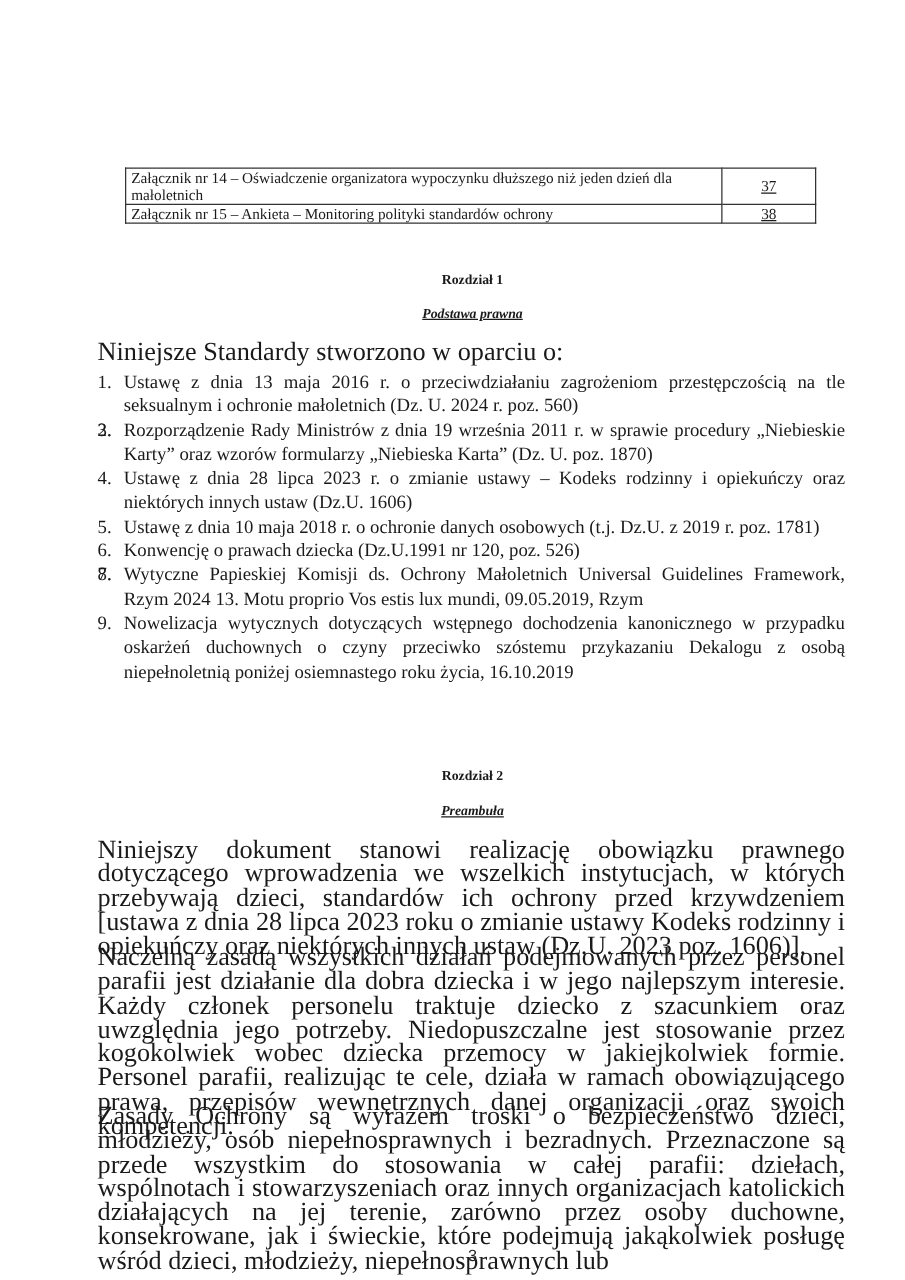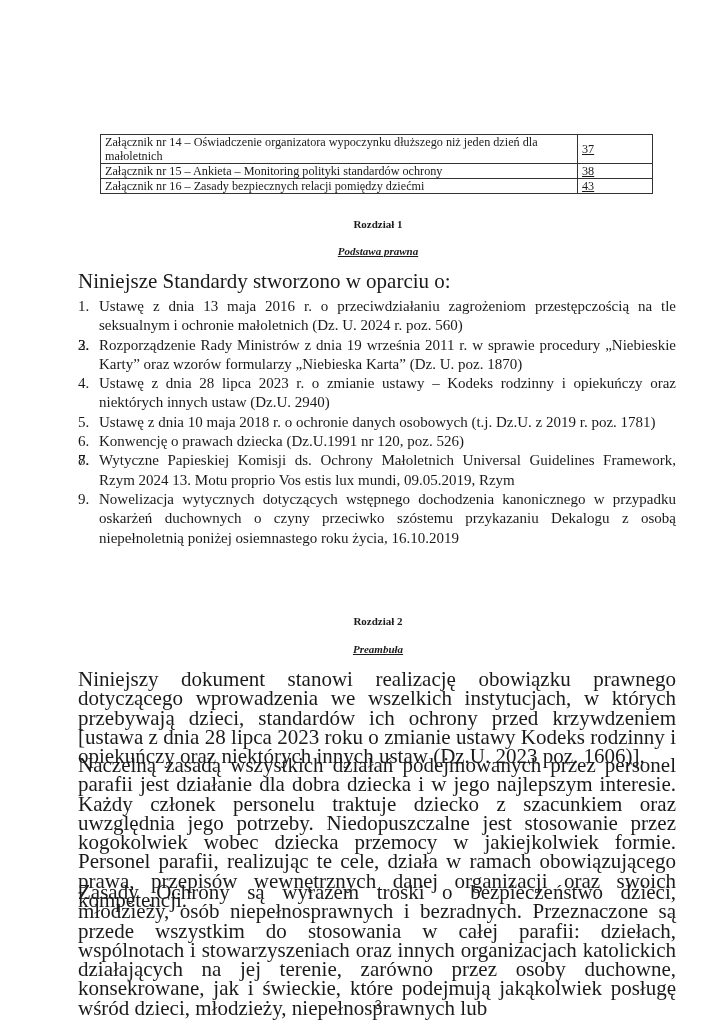--- a/index.html
+++ b/index.html
@@ -4,21 +4,21 @@
 <style>
   html, body { margin: 0; padding: 0; background: #ffffff; }
   body { width: 724px; height: 1024px; position: relative; overflow: hidden;
          font-family: "Liberation Serif", serif; color: #1a1a1a; }
   .page { position: absolute; left: 16px; top: 0; width: 724px; height: 1024px; margin-top: 48px; }
 
   table.toc { position: absolute; left: 84px; top: 86px; width: 553px;
               border-collapse: collapse; font-size: 12.2px; line-height: 14px; }
   table.toc td { border: 1px solid #333; padding: 0 4px; vertical-align: middle; }
   table.toc td.title { width: 468px; }
-  table.toc td.page-no { text-align: left; text-decoration: underline; }
+  table.toc td.page-no { text-align: center; text-decoration: underline; }
 
   .heading { position: absolute; left: 0; width: 724px; text-align: center;
              font-weight: bold; font-size: 11px; }
   .heading.u span { text-decoration: underline; font-style: italic; }
 
   .para { position: absolute; left: 62px; width: 598px; font-size: 21px;
           line-height: 19.3px; text-align: justify; margin: 0; }
 
   ol.legal { position: absolute; left: 62px; top: 249px; width: 598px; margin: 0; padding: 0;
              list-style: none; font-size: 15px; line-height: 19.3px; }
@@ -36,38 +36,34 @@
   <table class="toc">
     <tbody>
       <tr style="height:28px;">
         <td class="title">Załącznik nr 14 – Oświadczenie organizatora wypoczynku dłuższego niż jeden dzień dla małoletnich</td>
         <td class="page-no">37</td>
       </tr>
       <tr style="height:15px;">
         <td class="title">Załącznik nr 15 – Ankieta – Monitoring polityki standardów ochrony</td>
         <td class="page-no">38</td>
       </tr>
-      <tr style="height:15px;">
-        <td class="title">Załącznik nr 16 – Zasady bezpiecznych relacji pomiędzy dziećmi</td>
-        <td class="page-no">43</td>
-      </tr>
     </tbody>
   </table>
 
   <div class="heading" style="top:170px;">Rozdział 1</div>
   <div class="heading u" style="top:197px;">
     <span>Podstawa prawna</span>
   </div>
   <p class="para" style="top:224px;">Niniejsze Standardy stworzono w oparciu o:</p>
 
   <ol class="legal">
     <li><span class="num">1.</span><span>Ustawę z dnia 13 maja 2016 r. o przeciwdziałaniu zagrożeniom przestępczością na tle seksualnym i ochronie małoletnich (Dz. U. 2024 r. poz. 560)</span></li>
     <li><span class="num">2.</span></li>
     <li><span class="num">3.</span><span>Rozporządzenie Rady Ministrów z dnia 19 września 2011 r. w sprawie procedury „Niebieskie Karty” oraz wzorów formularzy „Niebieska Karta” (Dz. U. poz. 1870)</span></li>
-    <li><span class="num">4.</span><span>Ustawę z dnia 28 lipca 2023 r. o zmianie ustawy – Kodeks rodzinny i opiekuńczy oraz niektórych innych ustaw (Dz.U. 2940)</span></li>
+    <li><span class="num">4.</span><span>Ustawę z dnia 28 lipca 2023 r. o zmianie ustawy – Kodeks rodzinny i opiekuńczy oraz niektórych innych ustaw (Dz.U. 1606)</span></li>
     <li><span class="num">5.</span><span>Ustawę z dnia 10 maja 2018 r. o ochronie danych osobowych (t.j. Dz.U. z 2019 r. poz. 1781)</span></li>
     <li><span class="num">6.</span><span>Konwencję o prawach dziecka (Dz.U.1991 nr 120, poz. 526)</span></li>
     <li><span class="num">7.</span></li>
     <li><span class="num">8.</span><span>Wytyczne Papieskiej Komisji ds. Ochrony Małoletnich Universal Guidelines Framework, Rzym 2024 13. Motu proprio Vos estis lux mundi, 09.05.2019, Rzym</span></li>
     <li><span class="num">9.</span><span>Nowelizacja wytycznych dotyczących wstępnego dochodzenia kanonicznego w przypadku oskarżeń duchownych o czyny przeciwko szóstemu przykazaniu Dekalogu z osobą niepełnoletnią poniżej osiemnastego roku życia, 16.10.2019</span></li>
   </ol>
 
   <div class="heading" style="top:567px;">Rozdział 2</div>
   <div class="heading u" style="top:595px;">
     <span>Preambuła</span>

